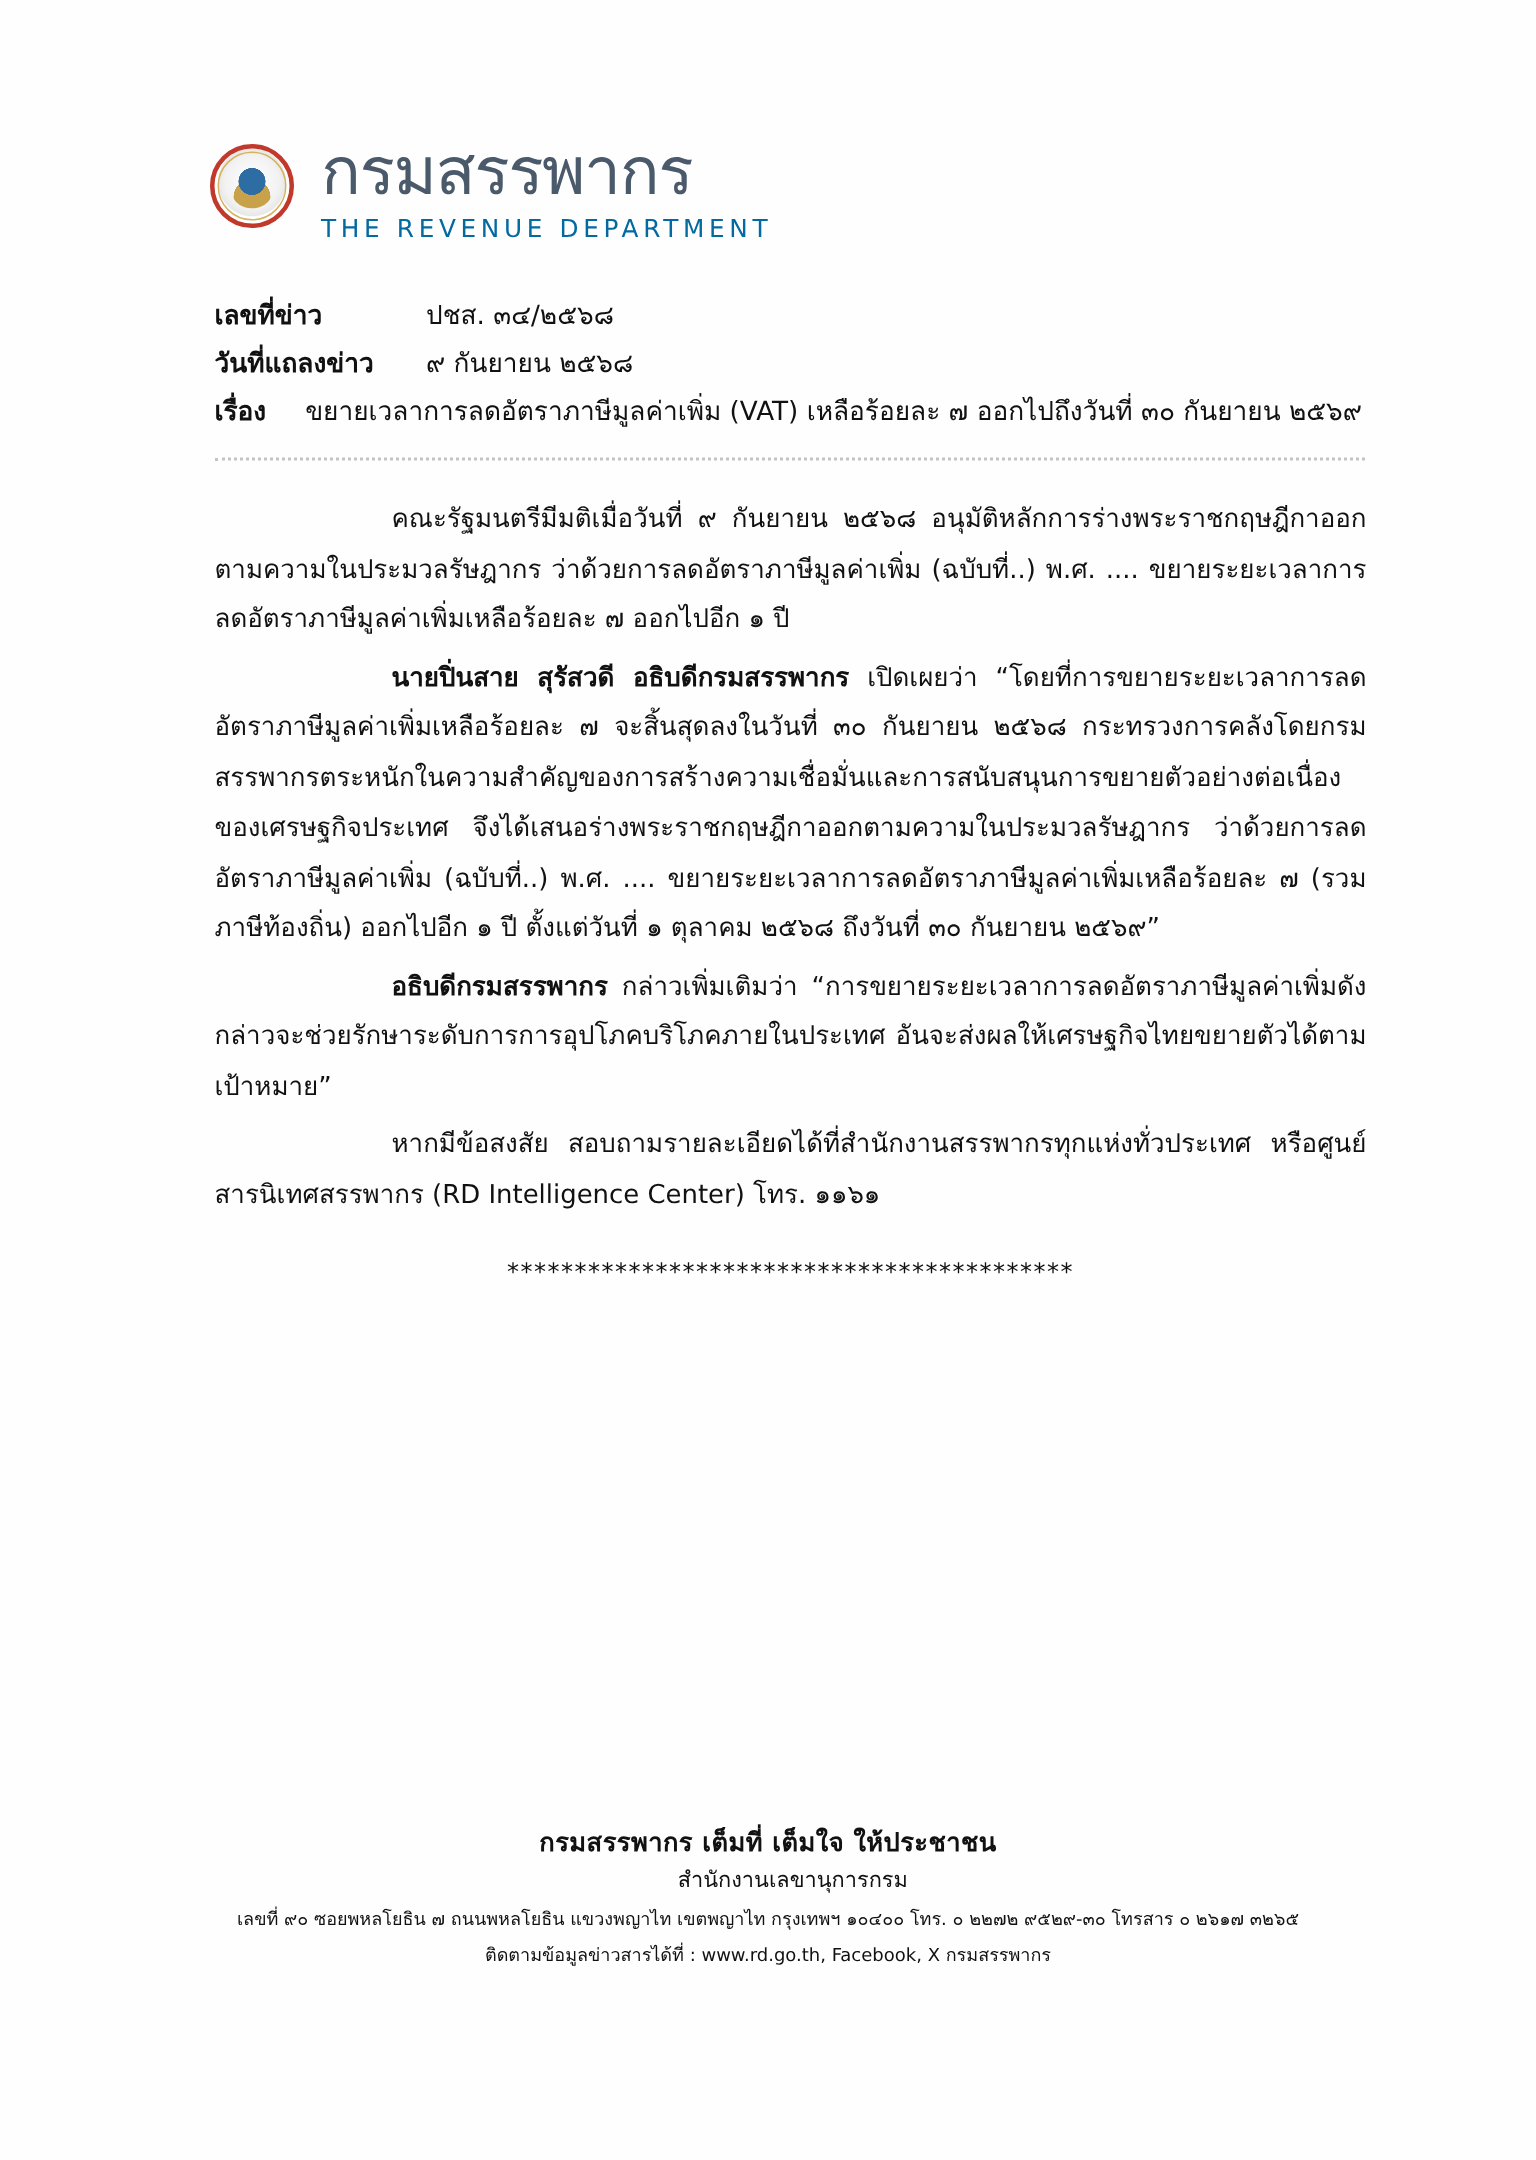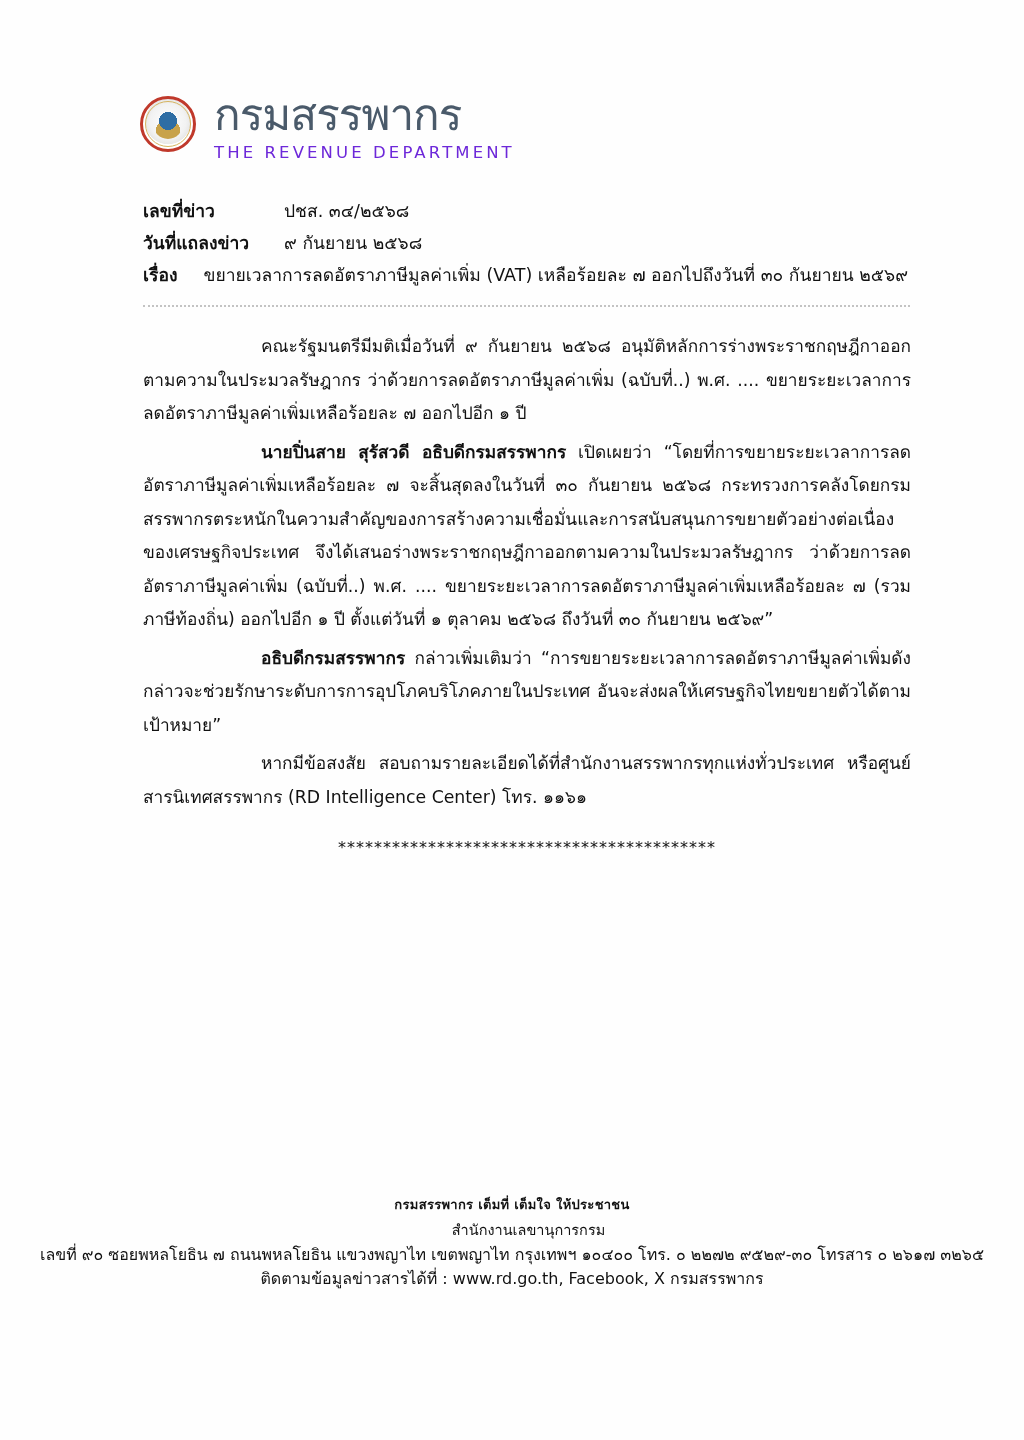--- a/index.html
+++ b/index.html
@@ -73,21 +73,21 @@
   .wordmark-th {
     font-size: 44px;
     line-height: 50px;
     color: #4a5a6a;
     letter-spacing: -1px;
     font-weight: 400;
   }
   .wordmark-en {
     font-size: 16.5px;
     line-height: 22px;
-    color: #6d28d9;
+    color: #0369a1;
     letter-spacing: 3.1px;
     margin-top: 2px;
   }
 
   
   .meta {
     position: absolute;
     left: 143px;
     top: 195px;
     width: 760px;
@@ -157,32 +157,33 @@
   
   .footer {
     position: absolute;
     left: 0;
     right: 0;
     top: 1192px;
     text-align: center;
     color: #111;
   }
   .footer-title {
-    font-size: 13px;
+    font-size: 17px;
     font-weight: bold;
     line-height: 26px;
     letter-spacing: .3px;
+    margin-top: 24px;
   }
   .footer-sub {
     font-size: 14.5px;
     line-height: 25px;
     padding-left: 33px;
   }
   .footer-line {
-    font-size: 16px;
+    font-size: 12px;
     line-height: 24px;
   }
 </style>
 </head>
 <body>
 
 <div class="page">
 
   <div class="header">
     <div class="emblem"></div>

